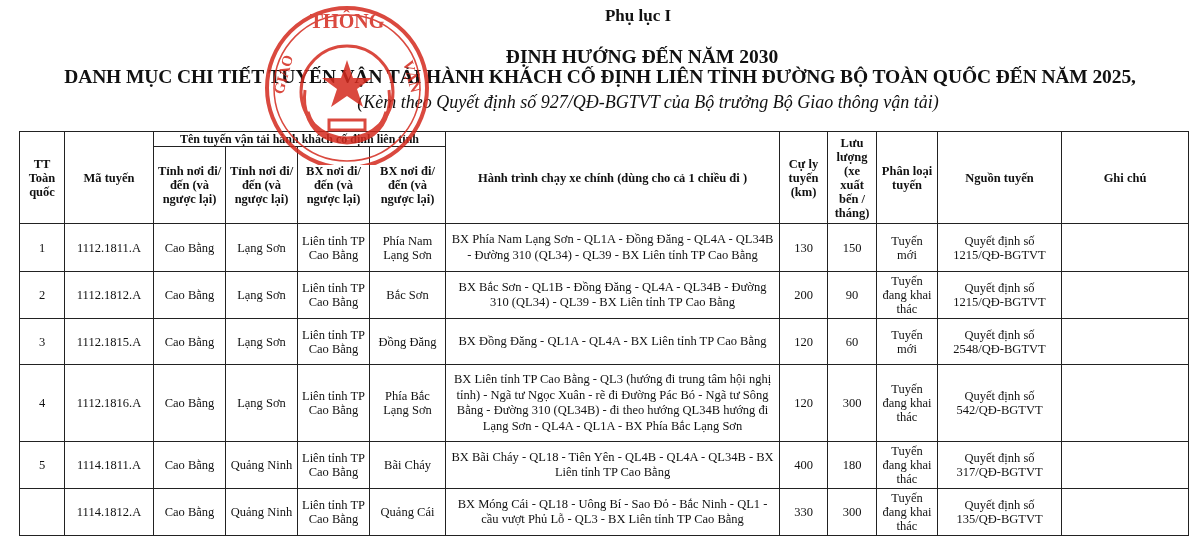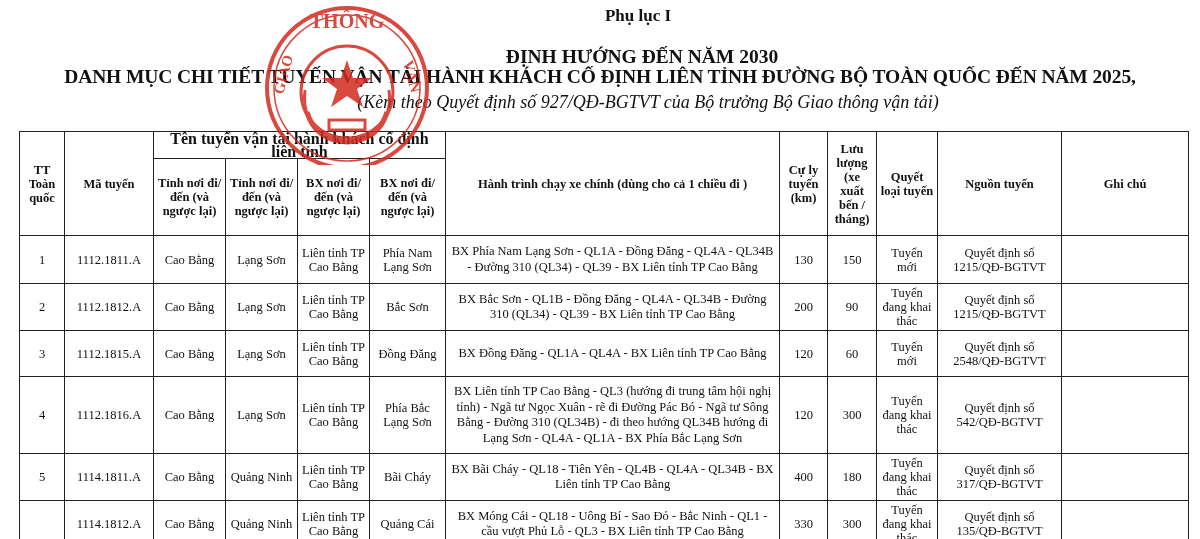--- a/index.html
+++ b/index.html
@@ -17,21 +17,21 @@
       position: absolute; left: 19px; top: 131px;
       border-collapse: collapse; table-layout: fixed;
       width: 1169px;
       font-size: 12.5px; line-height: 14px;
     }
     table.routes th, table.routes td {
       border: 1.5px solid #222; text-align: center; vertical-align: middle;
       padding: 0 3px; overflow: hidden;
     }
     table.routes th { font-weight: bold; }
-    th.group { height: 14px; font-size: 16px; line-height: 13px; margin-top: 41px; }
+    th.group { height: 14px; font-size: 12px; line-height: 13px; margin-top: 41px; }
     tr.hdr2 th { height: 76px; }
     tr.row td { }
     td.route { font-size: 12.5px; line-height: 15.5px; }
 
     .stamp {
       position: absolute; left: 235px; top: 0px; width: 200px; height: 165px;
       pointer-events: none; opacity: 0.85;
     }
   </style>
 </head>
@@ -58,21 +58,21 @@
       <col style="width:127px">
   </colgroup>
   <thead>
     <tr class="hdr1">
       <th rowspan="2">TT Toàn quốc</th>
       <th rowspan="2">Mã tuyến</th>
       <th colspan="4" class="group">Tên tuyến vận tải hành khách cố định liên tỉnh</th>
       <th rowspan="2">Hành trình chạy xe chính (dùng cho cả 1 chiều đi )</th>
       <th rowspan="2">Cự ly tuyến (km)</th>
       <th rowspan="2">Lưu lượng (xe xuất bến / tháng)</th>
-      <th rowspan="2">Quyết loại tuyến</th>
+      <th rowspan="2">Phân loại tuyến</th>
       <th rowspan="2">Nguồn tuyến</th>
       <th rowspan="2">Ghi chú</th>
     </tr>
     <tr class="hdr2">
       <th>Tỉnh nơi đi/đến (và ngược lại)</th>
       <th>Tỉnh nơi đi/đến (và ngược lại)</th>
       <th>BX nơi đi/đến (và ngược lại)</th>
       <th>BX nơi đi/đến (và ngược lại)</th>
     </tr>
   </thead>

